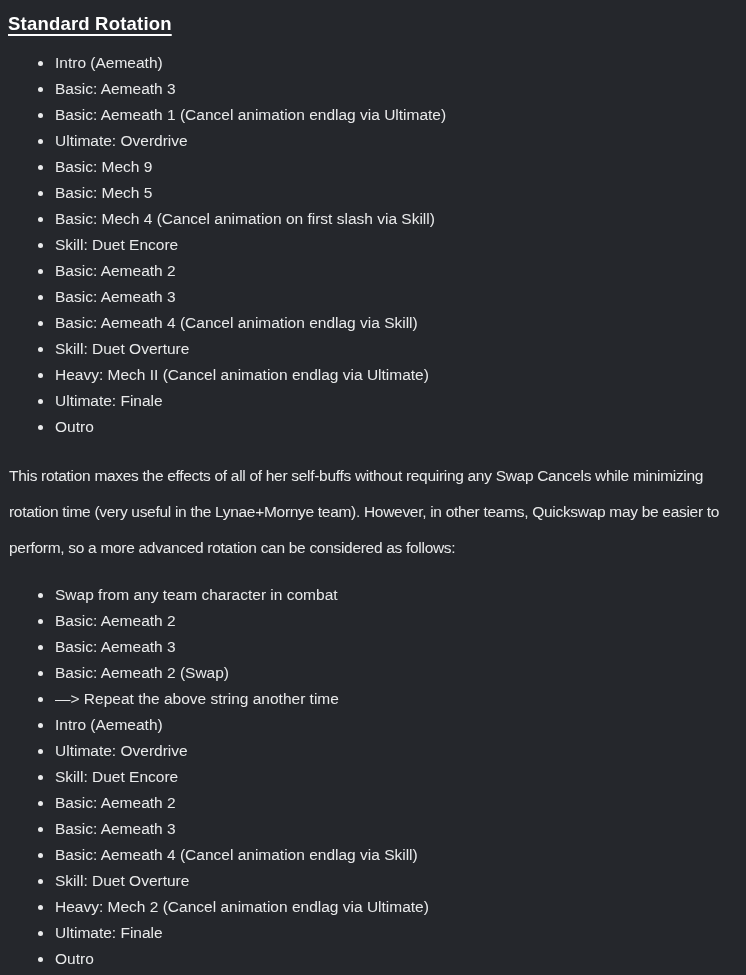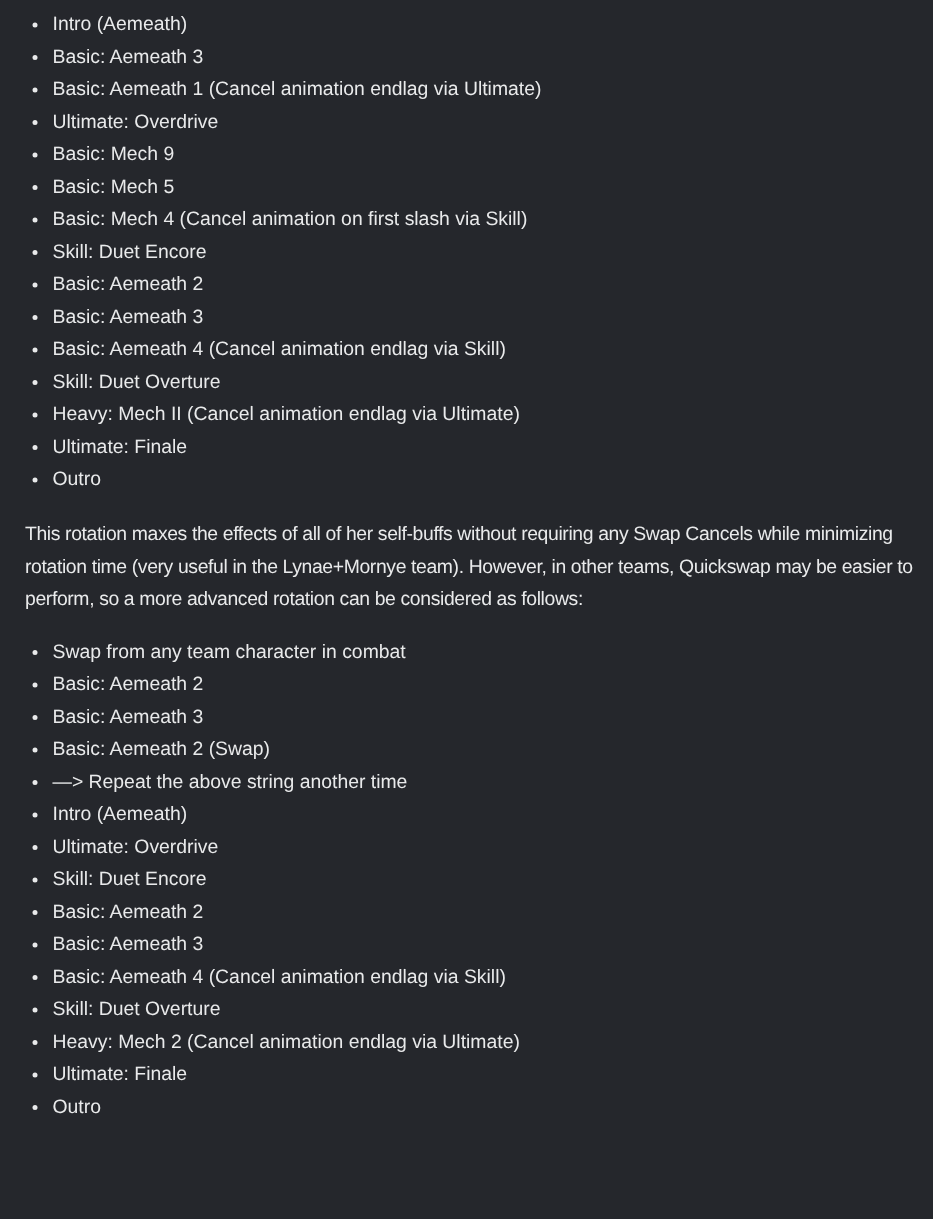--- a/index.html
+++ b/index.html
@@ -20,39 +20,40 @@
     color: var(--heading, #ffffff);
     font-size: 18.5px;
     font-weight: 700;
     letter-spacing: 0.2px;
     margin: 8px 0 13px 0;
     text-decoration: underline;
     text-decoration-thickness: 2px;
     text-underline-offset: 4px;
   }
   ul.rotation-list {
-    margin: 2px;
+    margin: 15px;
     padding: 0 0 0 31px;
   }
   ul.rotation-list li {
     line-height: 26px;
     padding-left: 1px;
   }
   p.body-paragraph {
-    margin: 18px 0 16px 12px;
-    line-height: 26px;
+    margin: 18px 0 16px 1px;
+    line-height: 36px;
     letter-spacing: -0.3px;
     max-width: 740px;
   }
 </style>
 </head>
 <body>
 
 <div class="page">
 
+  <h3 class="section-heading">Standard Rotation</h3>
 
   <ul class="rotation-list">
       <li>Intro (Aemeath)</li>
       <li>Basic: Aemeath 3</li>
       <li>Basic: Aemeath 1 (Cancel animation endlag via Ultimate)</li>
       <li>Ultimate: Overdrive</li>
       <li>Basic: Mech 9</li>
       <li>Basic: Mech 5</li>
       <li>Basic: Mech 4 (Cancel animation on first slash via Skill)</li>
       <li>Skill: Duet Encore</li>

